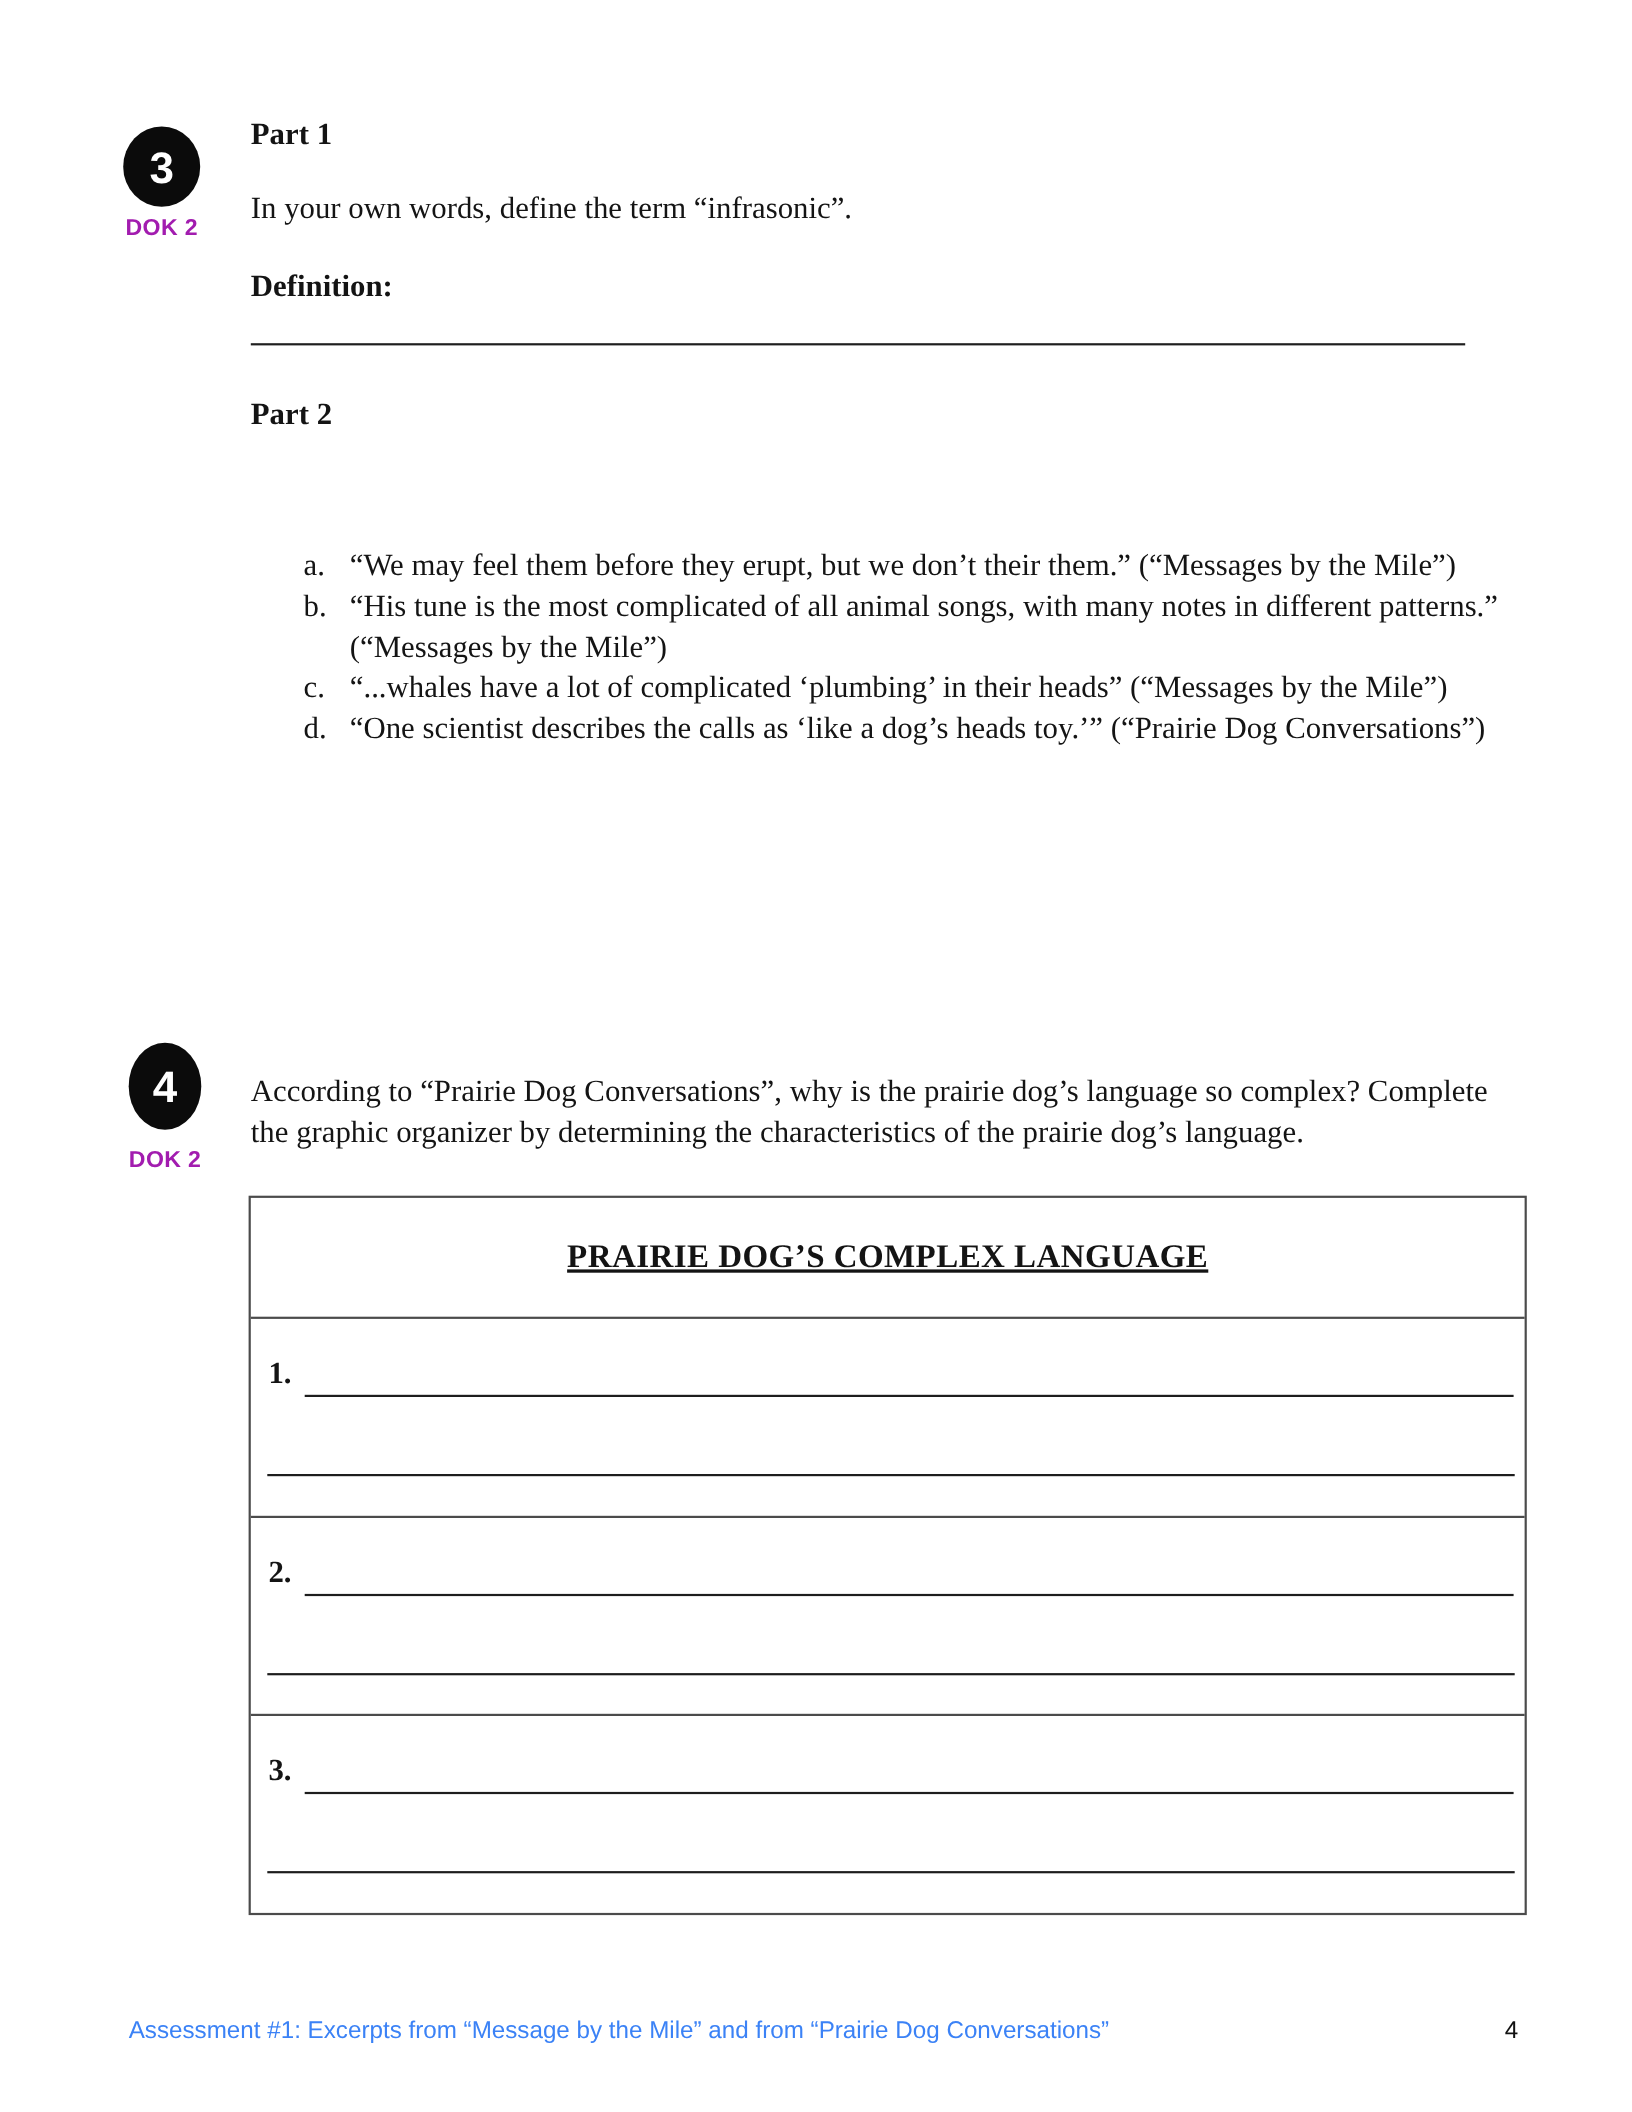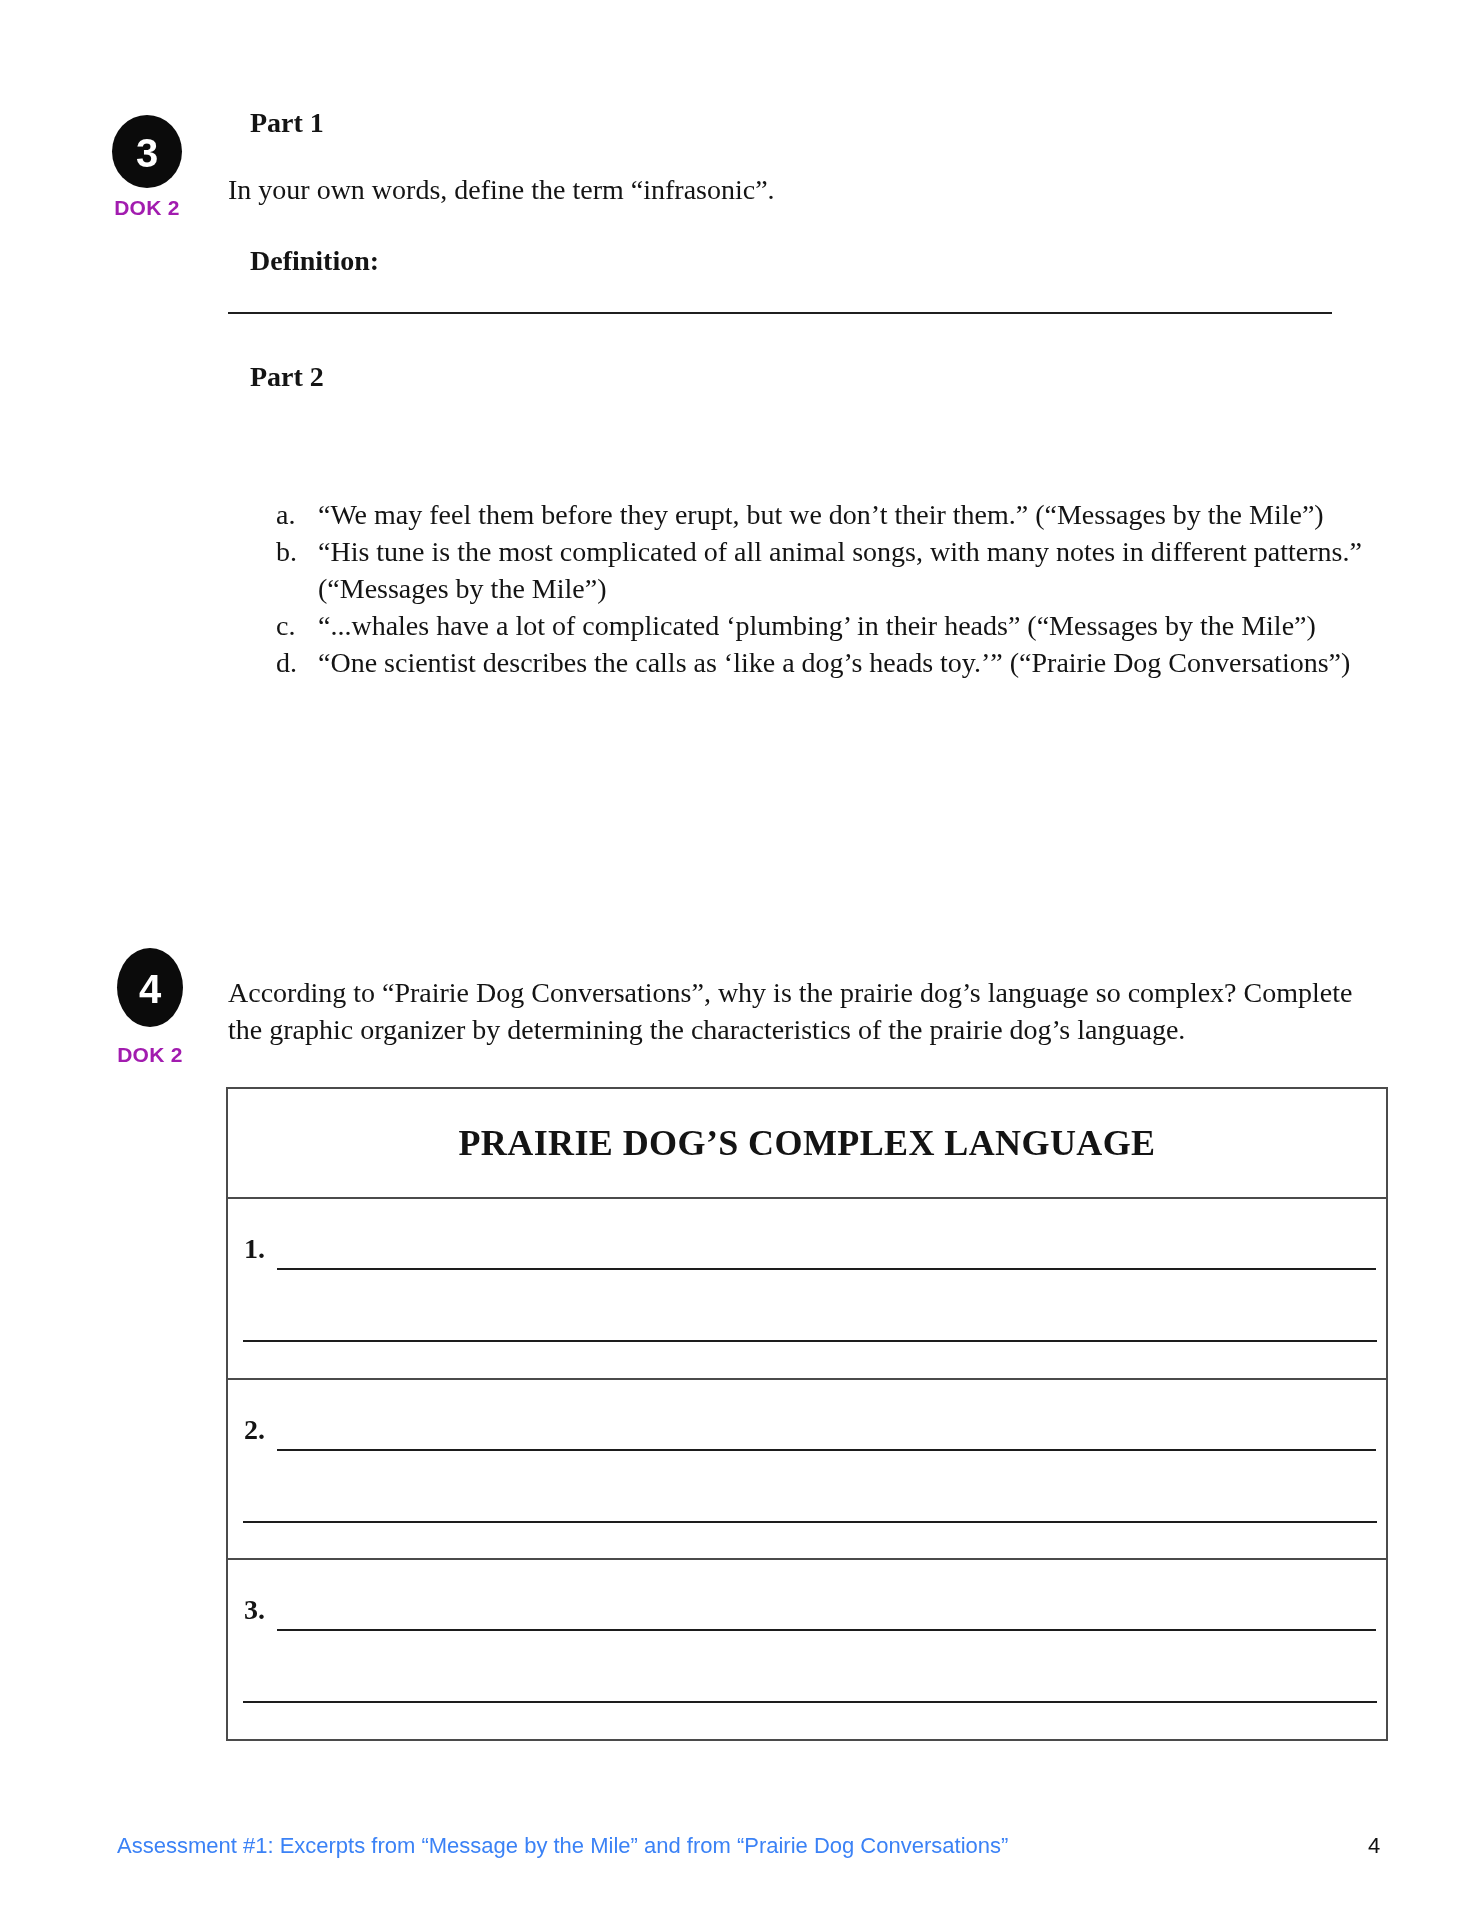--- a/index.html
+++ b/index.html
@@ -49,21 +49,21 @@
   .dok.q3 { left: 97px;  top: 196px; }
   .dok.q4 { left: 100px; top: 1043px; }
 
   
   .tblock {
     position: absolute;
     left: 228px;
     font-size: 28px;
     line-height: 37px;
   }
-  .bold { font-weight: bold; margin-left: 22px; }
+  .bold { font-weight: bold; }
 
   #part1-heading   { top: 104px; }
   #part1-prompt    { top: 171px; width: 1160px; }
   #definition-label{ top: 242px; }
   #definition-line {
     position: absolute;
     left: 228px; top: 312px; width: 1104px; height: 0;
     border-top: 2px solid #1f1f1f;
   }
   #part2-heading { top: 358px; }
@@ -90,22 +90,23 @@
   .org-header {
     height: 108px;
     flex: 0 0 108px;
     border-bottom: 2px solid #4b4b4b;
     display: flex;
     align-items: center;
     justify-content: center;
   }
   .org-title {
     font-weight: bold;
-    font-size: 36px;
+    font-size: 30px;
     letter-spacing: 0.4px;
+    text-decoration: underline;
   }
   .org-row {
     position: relative;
     flex: 1 1 auto;
     border-bottom: 2px solid #4b4b4b;
   }
   .org-row:last-child { border-bottom: none; }
   .row-num {
     position: absolute;
     left: 16px; top: 34px;

